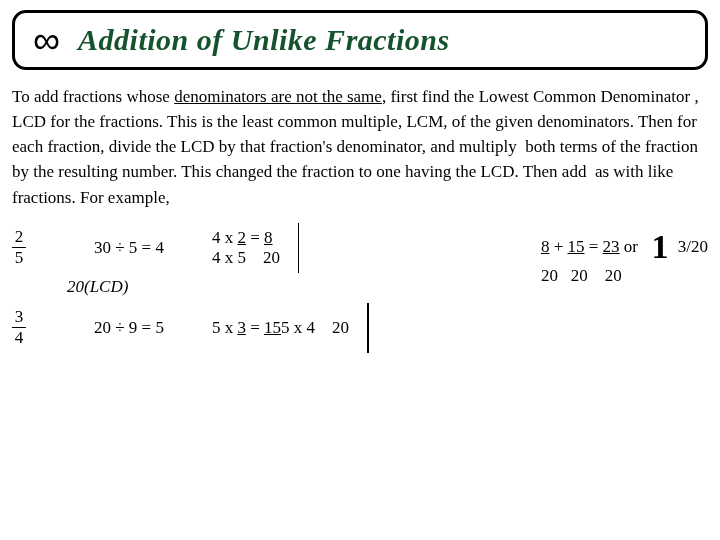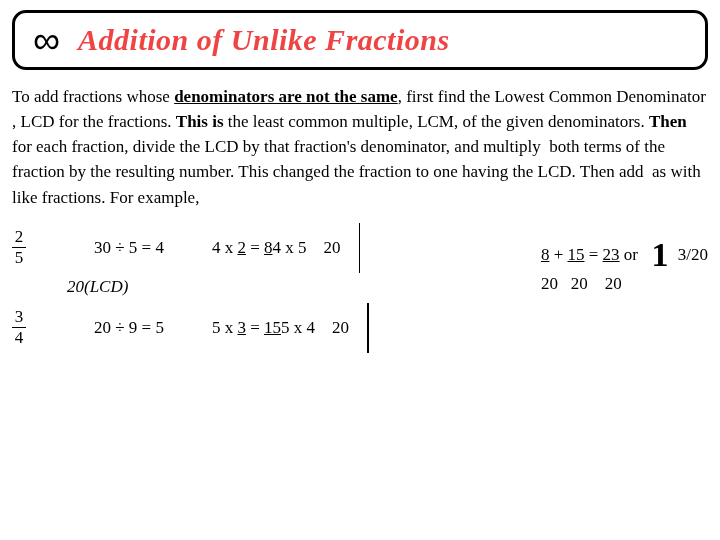--- a/index.html
+++ b/index.html
@@ -35,32 +35,32 @@
       margin-right: 18px;
       font-family: Arial, sans-serif;
       color: #000;
       line-height: 1;
     }
 
     .title {
       font-size: 30px;
       font-style: italic;
       font-weight: bold;
-      color: #ef4444;
+      color: #14532d;
       letter-spacing: 0.5px;
     }
 
     .main-text {
       font-size: 17px;
       line-height: 1.48;
       margin-bottom: 10px;
       color: #000;
     }
 
-    .bold { font-weight: bold; }
+    .bold { font-weight: normal; }
     .underline { text-decoration: underline; }
 
     .big-one {
       font-size: 34px;
       font-weight: bold;
       line-height: 1;
     }
 
     .examples-grid {
       display: flex;
@@ -160,21 +160,21 @@
           <span class="top">2</span>
           <span class="bot">5</span>
         </div>
 
         <span style="display:inline-block;width:40px;"></span>
 
         <span>30 ÷ 5 = 4</span>
 
         <span style="display:inline-block;width:20px;"></span>
 
-        <div style="display:flex;flex-direction:row;gap:0px;font-size:17px;">
+        <div style="display:flex;flex-direction:column;gap:0px;font-size:17px;">
           <span>4 x <span class="underline">2</span> =&nbsp;<span class="underline">8</span></span>
           <span>4 x 5 &nbsp;&nbsp; 20</span>
         </div>
 
         <div class="vertical-sep"></div>
 
       </div>
 
       <div class="lcd-label" style="margin-left:55px; margin-top:4px;font-style:italic;">20(LCD)</div>
 
@@ -196,21 +196,21 @@
           <span>5 x 4 &nbsp;&nbsp; 20</span>
         </div>
 
         <div class="vertical-sep"></div>
       </div>
 
     </div>
 
     <div class="right-answer">
 
-      <div class="answer-line" style="margin-top:8px;">
+      <div class="answer-line" style="margin-top:0px;">
         <span><span class="underline-val" style="text-decoration:underline;">8</span> + <span class="underline-val" style="text-decoration:underline;">15</span> = <span class="underline-val" style="text-decoration:underline;">23</span> or</span>
         <span class="big-one">&nbsp;1</span>
         <span>&nbsp;3/20</span>
       </div>
       <div class="answer-line" style="margin-top:2px;align-items:flex-end;">
         <span>20 &nbsp; 20 &nbsp;&nbsp; 20</span>
       </div>
     </div>
 
   </div>

